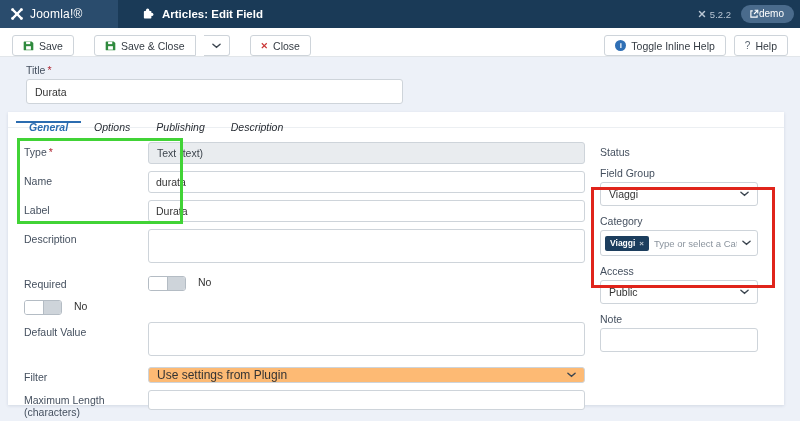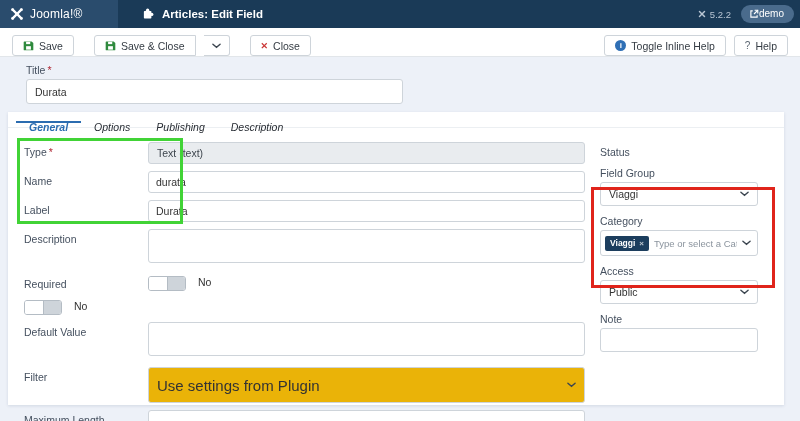--- a/index.html
+++ b/index.html
@@ -49,21 +49,21 @@
 
   
   .form-left { position:absolute; left:16px; top:30px; width:561px; }
   .frow { display:flex; align-items:flex-start; margin-bottom:7px; }
   .flabel { width:124px; flex:none; font-size:10.5px; color:#45505f; padding-top:4px; }
   .fcontrol { flex:1; position:relative; min-width:0; }
   .inp { width:100%; height:22px; border:1px solid #ced4da; border-radius:3px; background:#fff; font-size:10.5px; color:#333; padding:0 7px; font-family:inherit; }
   .inp-sm { height:20px; }
   .ta { width:100%; height:34px; border:1px solid #ced4da; border-radius:3px; background:#fff; resize:none; font-family:inherit; }
   .type-box { height:22px; background:#e9ecef; border:1px solid #ced4da; border-radius:3px; display:flex; align-items:center; padding:0 8px; font-size:10.5px; color:#3e464e; }
-  .select { height:36px; border:1px solid #ced4da; border-radius:3px; background:#eab308; display:flex; align-items:center; padding:0 22px 0 8px; font-size:15px; color:#333; position:relative; cursor:pointer; }
+  .select { height:16px; border:1px solid #ced4da; border-radius:3px; background:#fdba74; display:flex; align-items:center; padding:0 22px 0 8px; font-size:12px; color:#333; position:relative; cursor:pointer; }
   .chev { position:absolute; right:8px; top:50%; transform:translateY(-50%); display:flex; }
 
   .switch-row { display:flex; align-items:flex-start; height:15px; margin-top:2px; }
   .switch { display:flex; width:38px; height:15px; border:1px solid #b4bcc4; border-radius:3px; overflow:hidden; cursor:pointer; flex:none; }
   .switch .half-on { flex:1; background:#fff; border-right:1px solid #b4bcc4; }
   .switch .half-off { flex:1; background:#ced4da; }
   .switch-text { font-size:10.5px; color:#333; margin-left:12px; }
 
   
   .form-right { position:absolute; left:592px; top:34px; width:158px; }

